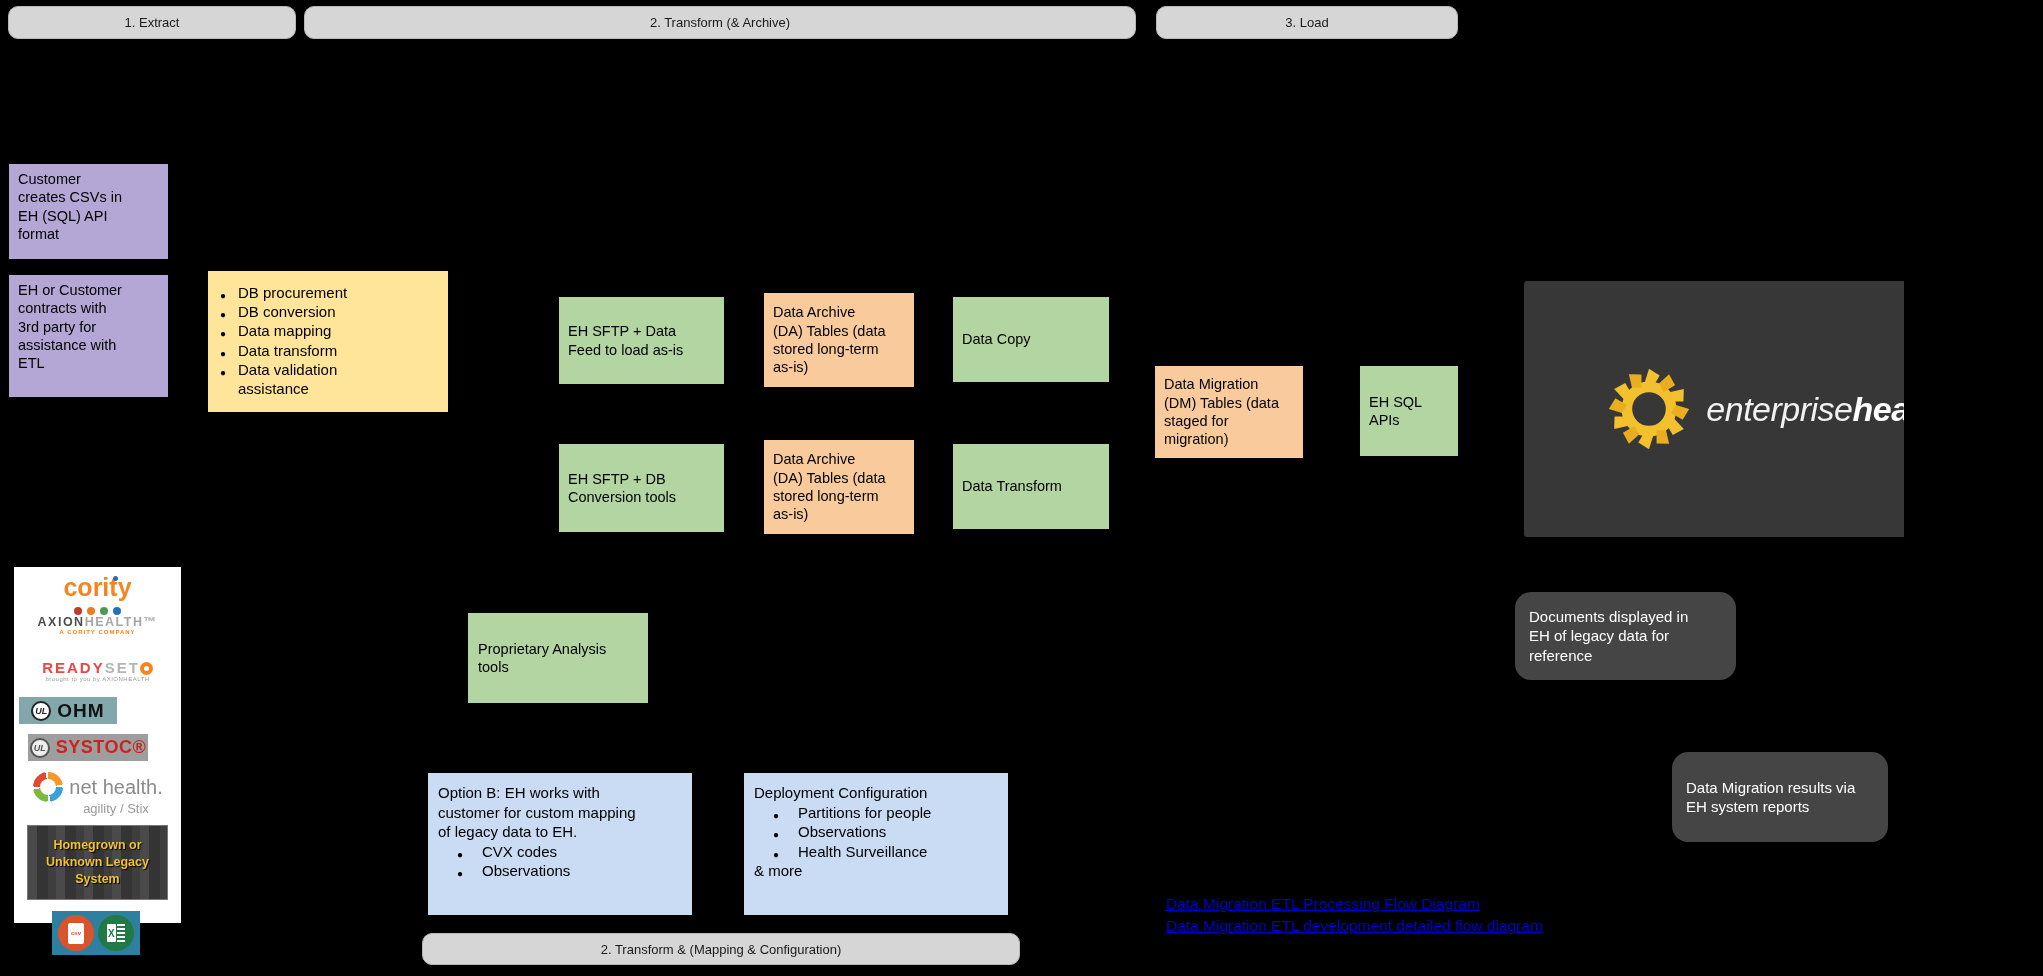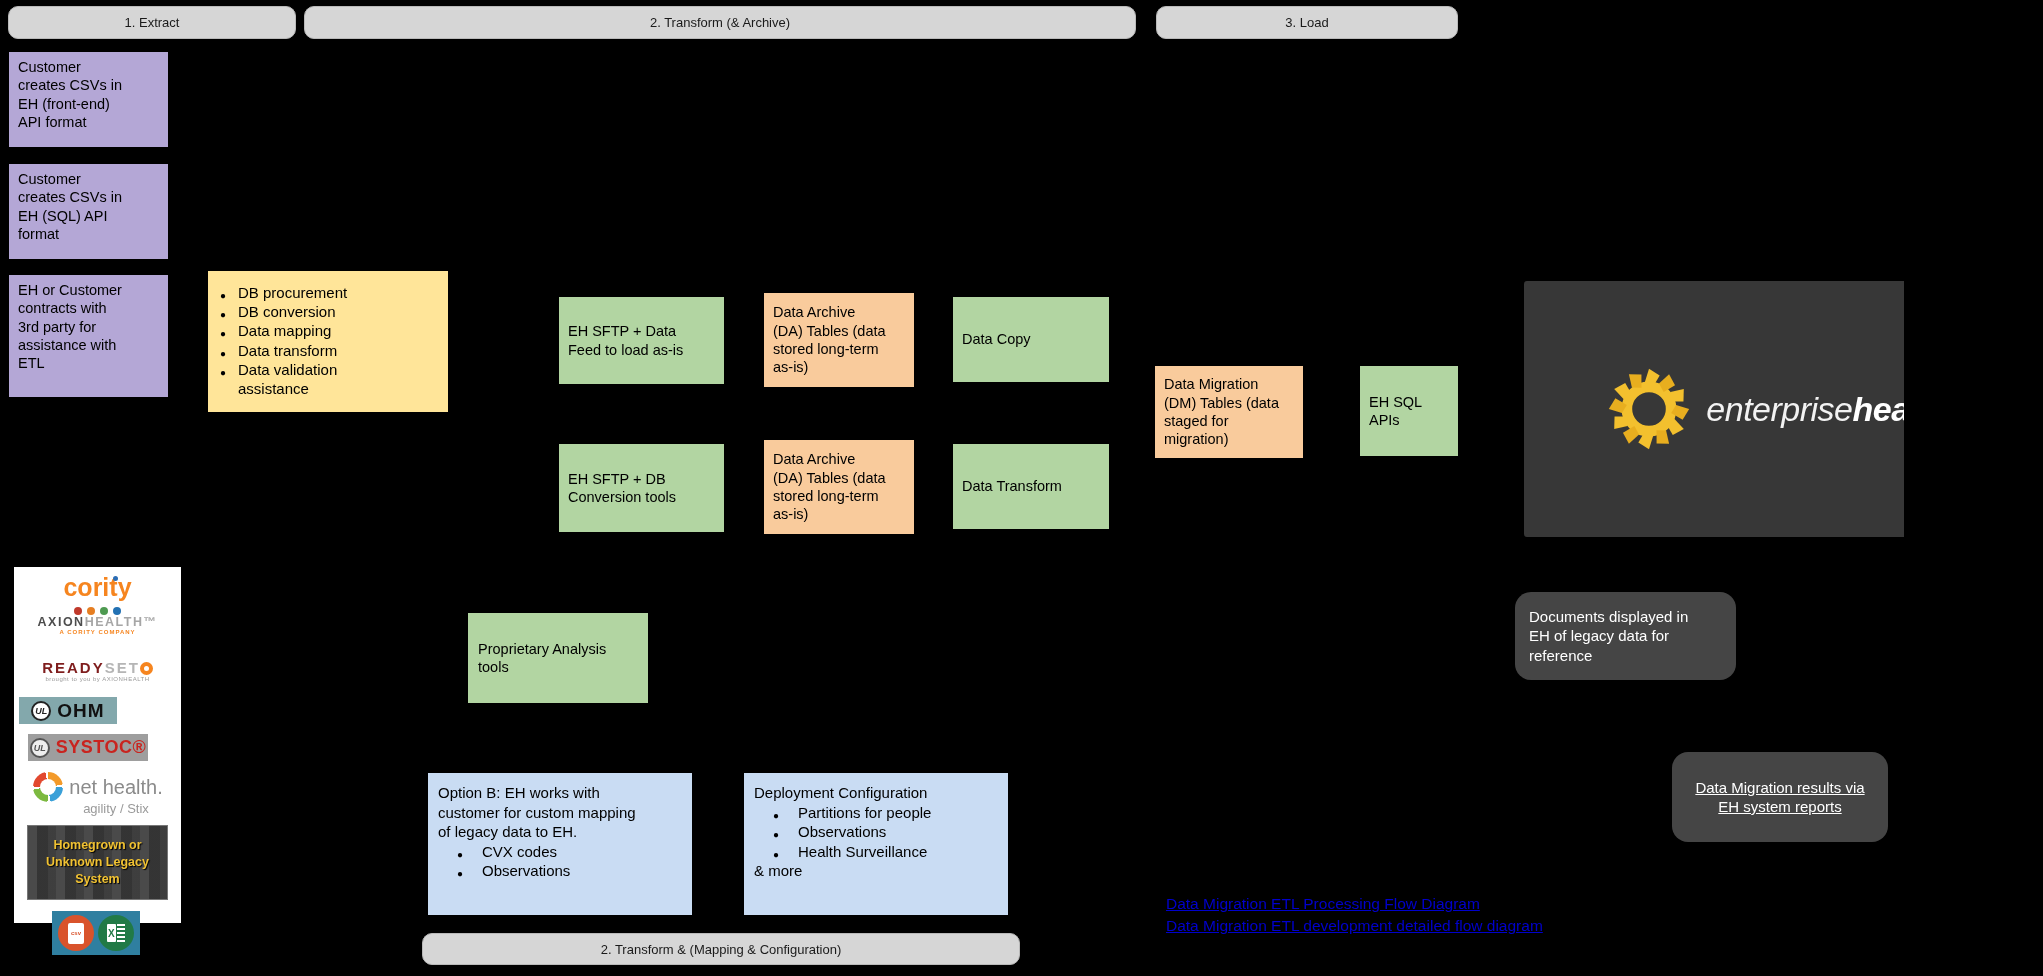--- a/index.html
+++ b/index.html
@@ -40,21 +40,21 @@
   .cority{color:#f6851f;font-weight:700;font-size:25px;letter-spacing:0;}
   .cority-wrap{position:absolute;left:0;right:0;top:6px;text-align:center;}
   .idot{position:absolute;width:5px;height:5px;border-radius:50%;background:#2b6db4;}
   .axion-dots{display:flex;gap:5px;justify-content:center;}
   .axion-dots i{width:8px;height:8px;border-radius:50%;display:inline-block;}
   .axion-name{font-size:12.5px;font-weight:700;letter-spacing:1.5px;text-align:center;}
   .axion-name .a1{color:#4d4d4d;}
   .axion-name .a2{color:#a6a6a6;font-weight:600;}
   .axion-tag{color:#f6851f;font-size:6px;font-weight:700;letter-spacing:1px;text-align:center;}
   .ready-name{font-size:15px;font-weight:700;letter-spacing:2px;text-align:center;}
-  .ready-name .r1{color:#7f1d1d;}
+  .ready-name .r1{color:#ef4444;}
   .ready-name .r2{color:#b5b5b5;}
   .ready-o{display:inline-block;width:11px;height:11px;border:4px solid #f6851f;border-radius:50%;
            vertical-align:-2px;box-sizing:border-box;width:13px;height:13px;}
   .ready-tag{color:#9a9a9a;font-size:6px;text-align:center;letter-spacing:0.5px;}
   .badge{display:flex;align-items:center;gap:6px;justify-content:center;}
   .ohm{background:#83a8ac;}
   .systoc{background:#9e9e9e;}
   .ulcirc{width:20px;height:20px;border:2px solid #222;border-radius:50%;display:flex;align-items:center;
           justify-content:center;font-size:9px;font-weight:700;font-style:italic;color:#222;background:#fff;box-sizing:border-box;}
   .systoc .ulcirc{border-color:#555;color:#555;background:#eee;}
@@ -94,23 +94,20 @@
   <div class="abs hdr" style="left:304px;top:6px;width:832px;height:33px;">
     <span>2. Transform (&amp; Archive)</span>
   </div>
   <div class="abs hdr" style="left:1156px;top:6px;width:302px;height:33px;">
     <span>3. Load</span>
   </div>
   <div class="abs hdr" style="left:422px;top:933px;width:598px;height:32px;">
     <span>2. Transform &amp; (Mapping &amp; Configuration)</span>
   </div>
 
-  <div class="abs bx purple topalign" style="left:9px;top:52px;width:159px;height:95px;padding-right:38px;">
-    <span>Customer creates CSVs in EH (front-end) API format</span>
-  </div>
   <div class="abs bx purple topalign" style="left:9px;top:164px;width:159px;height:95px;padding-right:38px;">
     <span>Customer creates CSVs in EH (SQL) API format</span>
   </div>
   <div class="abs bx purple topalign" style="left:9px;top:275px;width:159px;height:122px;padding-right:38px;">
     <span>EH or Customer contracts with 3rd party for assistance with ETL</span>
   </div>
 
   <div class="abs bx green" style="left:559px;top:297px;width:165px;height:87px;padding-right:34px;">
     <span>EH SFTP + Data Feed to load as-is</span>
   </div>
@@ -215,21 +212,21 @@
       </g>
     </svg>
     <div class="ehword">
       <span class="lt">enterprise</span><span class="bd">health</span>
     </div>
   </div>
 
   <div class="abs note" style="left:1515px;top:592px;width:221px;height:88px;padding-right:40px;">
     <span>Documents displayed in EH of legacy data for reference</span>
   </div>
-  <div class="abs note" style="left:1672px;top:752px;width:216px;height:90px;text-align:center;text-decoration:underline;">
+  <div class="abs note" style="left:1672px;top:752px;width:216px;height:90px;">
     <span>Data Migration results via EH system reports</span>
   </div>
 
   <div class="abs" style="left:1166px;top:893px;">
     <a class="lnk" href="#">Data Migration ETL Processing Flow Diagram</a>
     <a class="lnk" href="#">Data Migration ETL development detailed flow diagram</a>
   </div>
 
   <div class="abs logopanel" style="left:14px;top:567px;width:167px;height:356px;">
 

